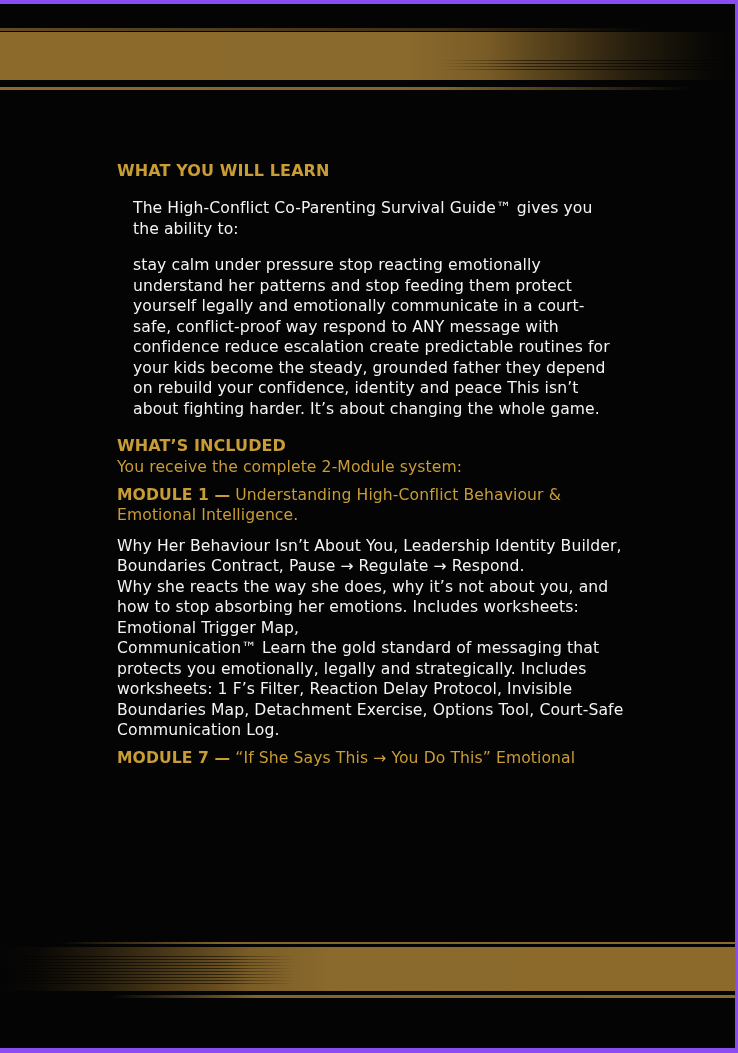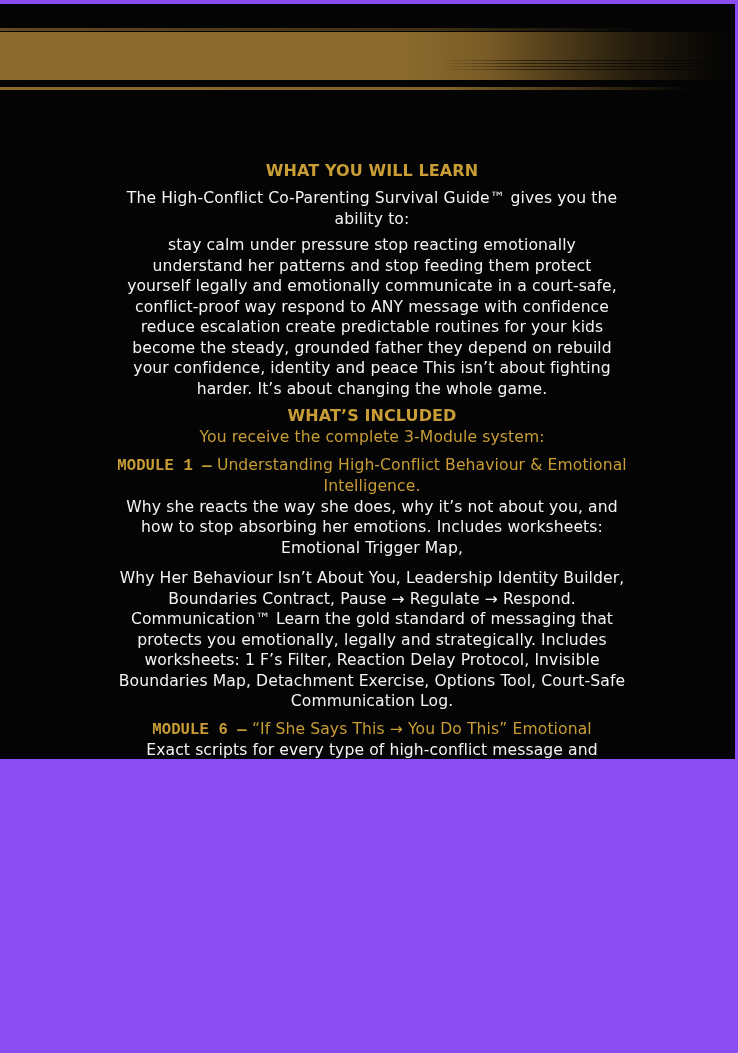--- a/index.html
+++ b/index.html
@@ -11,24 +11,23 @@
       width: 738px;
       height: 1053px;
       position: relative;
       overflow: hidden;
     }
     .page {
       position: absolute;
       left: 0;
       top: 4px;
       width: 735px;
-      height: 755px;
+      height: 1044px;
       background: #040404;
       overflow: hidden;
-      text-align: center;
     }
     
     .stroke {
       position: absolute;
       left: 0;
       right: 0;
     }
     .stroke-top-main {
       top: 28px;
       height: 48px;
@@ -97,32 +96,31 @@
       letter-spacing: 0.1px;
     }
     .heading {
       color: #c99d36;
       font-weight: bold;
       font-size: 16px;
       line-height: 22px;
       margin: 0;
     }
     .heading.first { margin-bottom: 6px; }
-    .para { margin: 6px; }
+    .para { margin: 16px; }
     .gold-sub {
       color: #c99d36;
       margin: 0;
     }
     .module-title {
       margin: 7px 0 0 0;
       color: #c99d36;
     }
     .module-title .mod-label {
       font-weight: bold;
-      font-family: Liberation Mono, monospace;
     }
     .module-body { margin: 0; }
     .module-body.extra { margin-top: 10px; }
     .sec2 { margin-top: 4px; }
   </style>
 </head>
 <body>
 
 <div class="page">
   <div class="stroke stroke-top-edge"></div>
@@ -132,41 +130,40 @@
 
   <div class="content">
     <section>
       <h2 class="heading first">WHAT YOU WILL LEARN</h2>
       <p class="para">The High-Conflict Co-Parenting Survival Guide™ gives you the ability to:</p>
       <p class="para">stay calm under pressure stop reacting emotionally understand her patterns and stop feeding them protect yourself legally and emotionally communicate in a court-safe, conflict-proof way respond to ANY message with confidence reduce escalation create predictable routines for your kids become the steady, grounded father they depend on rebuild your confidence, identity and peace This isn’t about fighting harder. It’s about changing the whole game.</p>
     </section>
 
     <section class="sec2">
       <h2 class="heading">WHAT’S INCLUDED</h2>
-      <p class="gold-sub">You receive the complete 3-Module system:</p>
+      <p class="gold-sub">You receive the complete 2-Module system:</p>
 
       <div>
         <p class="module-title">
           <span class="mod-label">MODULE 1 —</span>
           <span>Understanding High-Conflict Behaviour &amp; Emotional Intelligence.</span>
         </p>
+        <p class="module-body extra">Why Her Behaviour Isn’t About You, Leadership Identity Builder, Boundaries Contract, Pause → Regulate → Respond.</p>
         <p class="module-body">Why she reacts the way she does, why it’s not about you, and how to stop absorbing her emotions. Includes worksheets: Emotional Trigger Map,</p>
-        <p class="module-body extra">Why Her Behaviour Isn’t About You, Leadership Identity Builder, Boundaries Contract, Pause → Regulate → Respond.</p>
       </div>
 
       <div>
         <p class="module-body">Communication™ Learn the gold standard of messaging that protects you emotionally, legally and strategically. Includes worksheets: 1 F’s Filter, Reaction Delay Protocol, Invisible Boundaries Map, Detachment Exercise, Options Tool, Court-Safe Communication Log.</p>
       </div>
 
       <div>
         <p class="module-title">
-          <span class="mod-label">MODULE 6 —</span>
+          <span class="mod-label">MODULE 7 —</span>
           <span>“If She Says This → You Do This” Emotional</span>
         </p>
-        <p class="module-body">Exact scripts for every type of high-conflict message and behaviour. Includes worksheets: Message Identification, Rewrite Into Court-Safe, Options Tool, Silence Protocol, Gatekeeping Planner, Response Scenarios.</p>
       </div>
     </section>
   </div>
 
   <div class="stroke stroke-bottom-thin-top"></div>
   <div class="stroke stroke-bottom-main"></div>
   <div class="stroke stroke-bottom-streak"></div>
   <div class="stroke stroke-bottom-thin"></div>
 </div>
 

